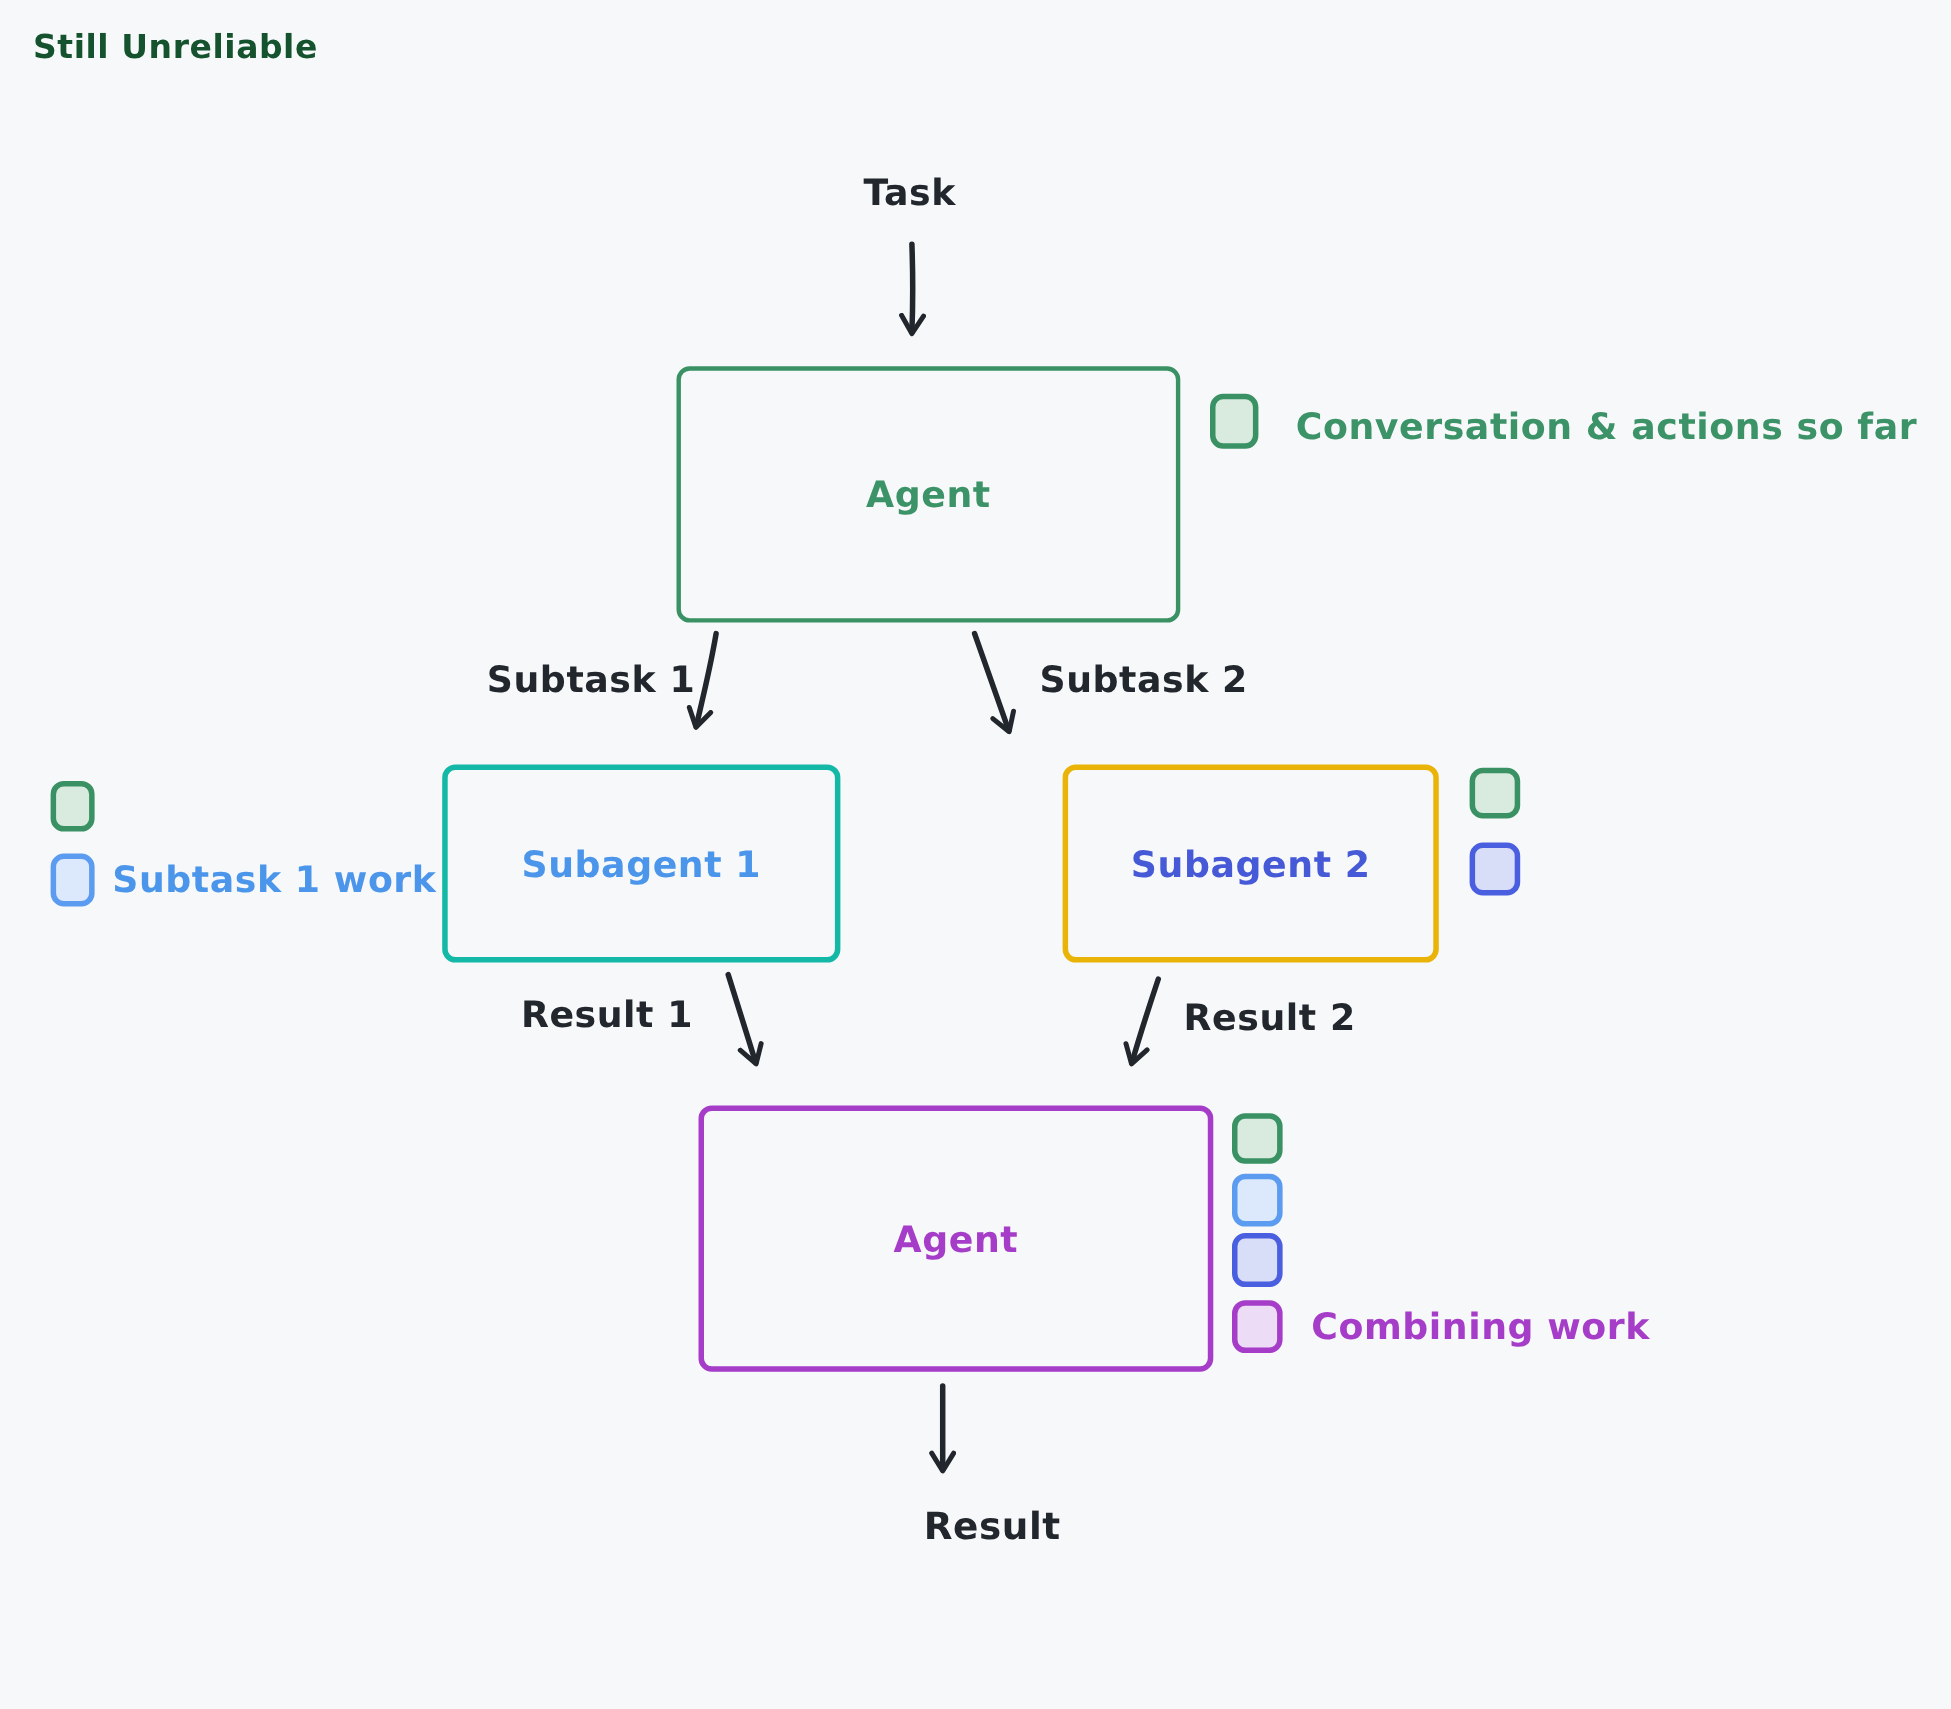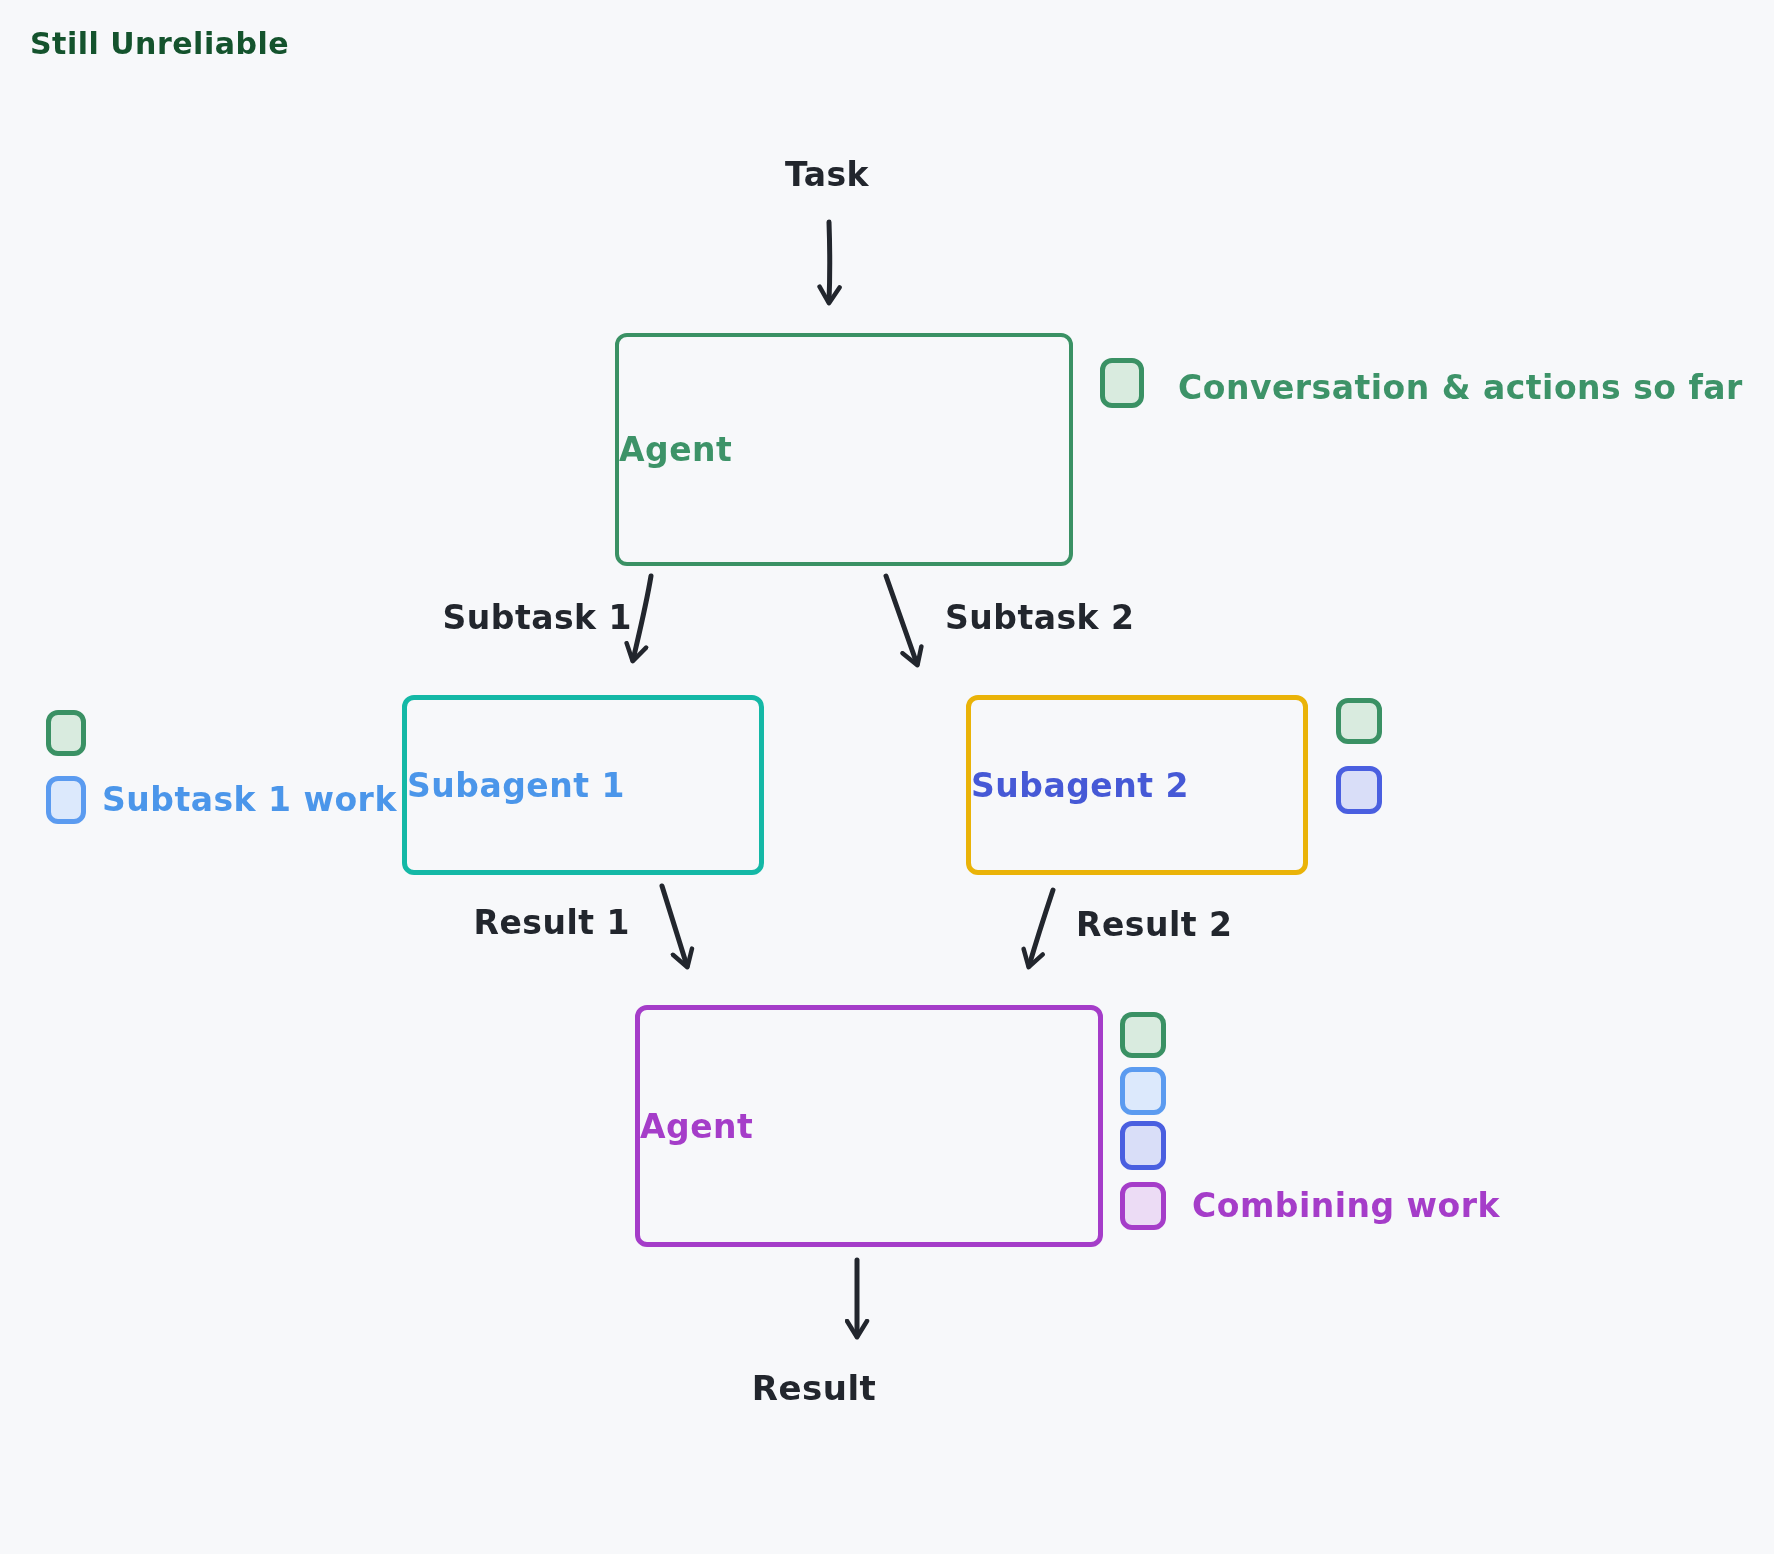--- a/index.html
+++ b/index.html
@@ -34,21 +34,21 @@
     color: #14532d;
     font-weight: 700;
     font-size: 30px;
     letter-spacing: 0.5px;
   }
   .node {
     position: absolute;
     border-radius: 12px;
     display: flex;
     flex-direction: column;
-    align-items: flex-start;
+    align-items: center;
     justify-content: center;
     text-align: center;
     font-weight: 700;
     letter-spacing: 0.5px;
   }
   .node .line1 { font-size: 33px; }
   .node .line2 { font-size: 33px; }
   .node-green {
     left: 615px; top: 333px; width: 450px; height: 225px;
     border: 4px solid #3a9164;
@@ -147,15 +147,15 @@
   <div class="node node-purple">
     <span class="line1">Agent</span>
   </div>
 
   <div class="chip chip-green" style="left:1120px; top:1012px; width:46px;"></div>
   <div class="chip chip-lblue" style="left:1120px; top:1067px; width:46px; height:48px;"></div>
   <div class="chip chip-royal" style="left:1120px; top:1121px; width:46px; height:49px;"></div>
   <div class="chip chip-purple" style="left:1120px; top:1182px; width:46px; height:48px;"></div>
   <div class="legend-text t-purple" style="left:1192px; top:1186px;">Combining work</div>
 
-  <div class="label" style="left:714px; top:1368px; width:200px; text-align:center; font-size:34px;">Result</div>
+  <div class="label" style="left:802px; top:1368px; width:200px; text-align:center; font-size:34px;">Result</div>
 
 </div>
 
 </body></html>

